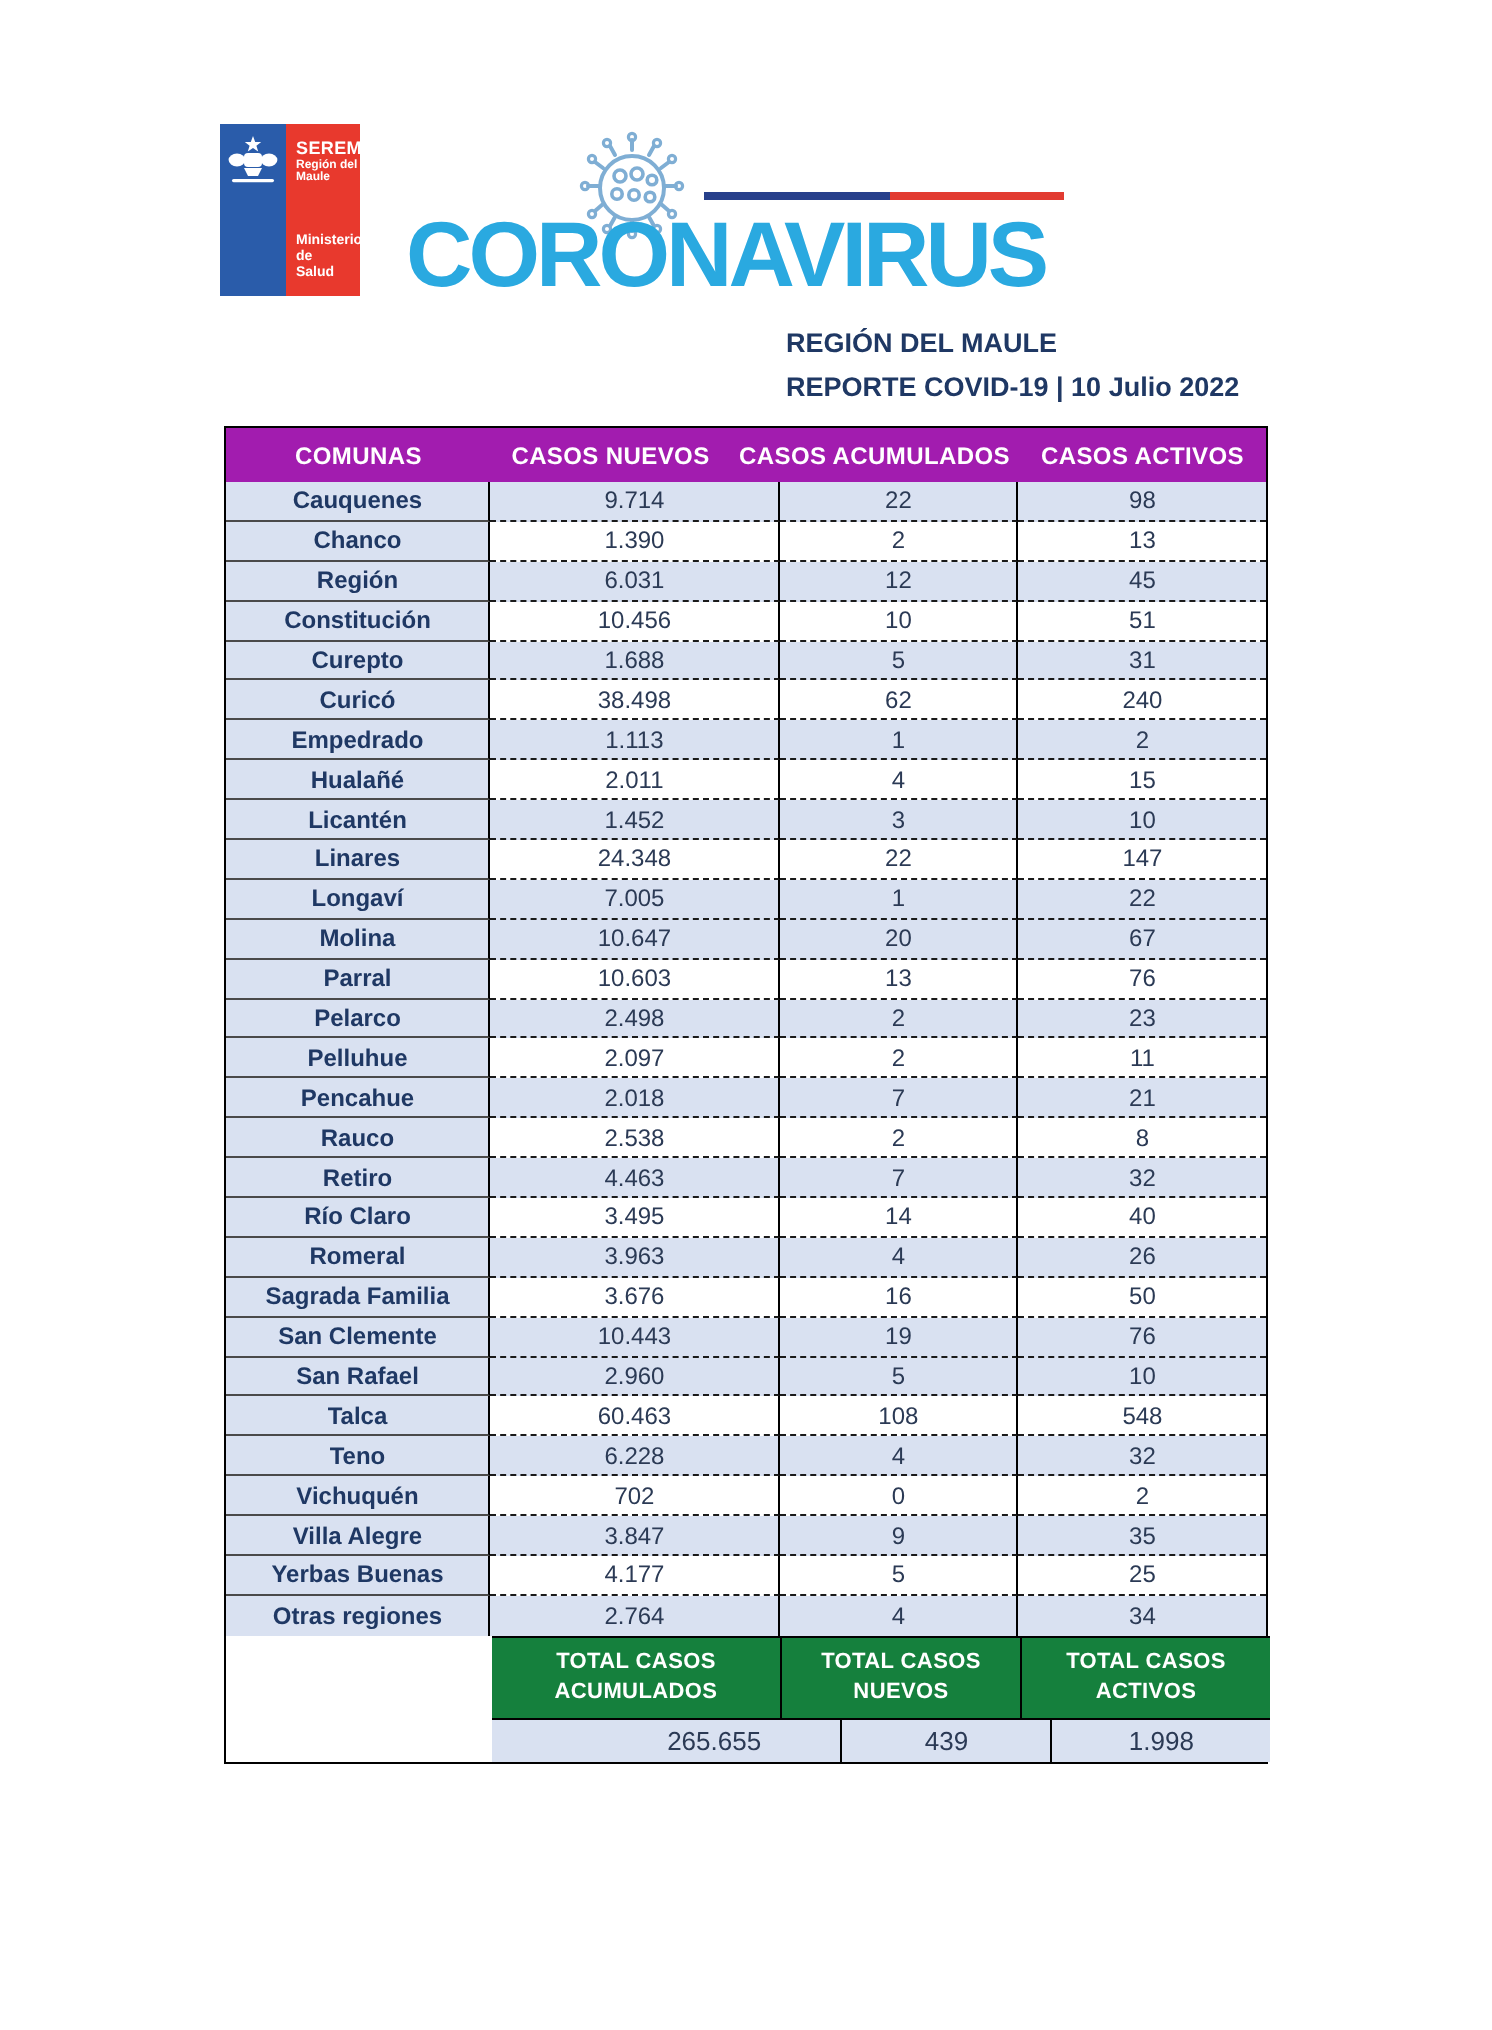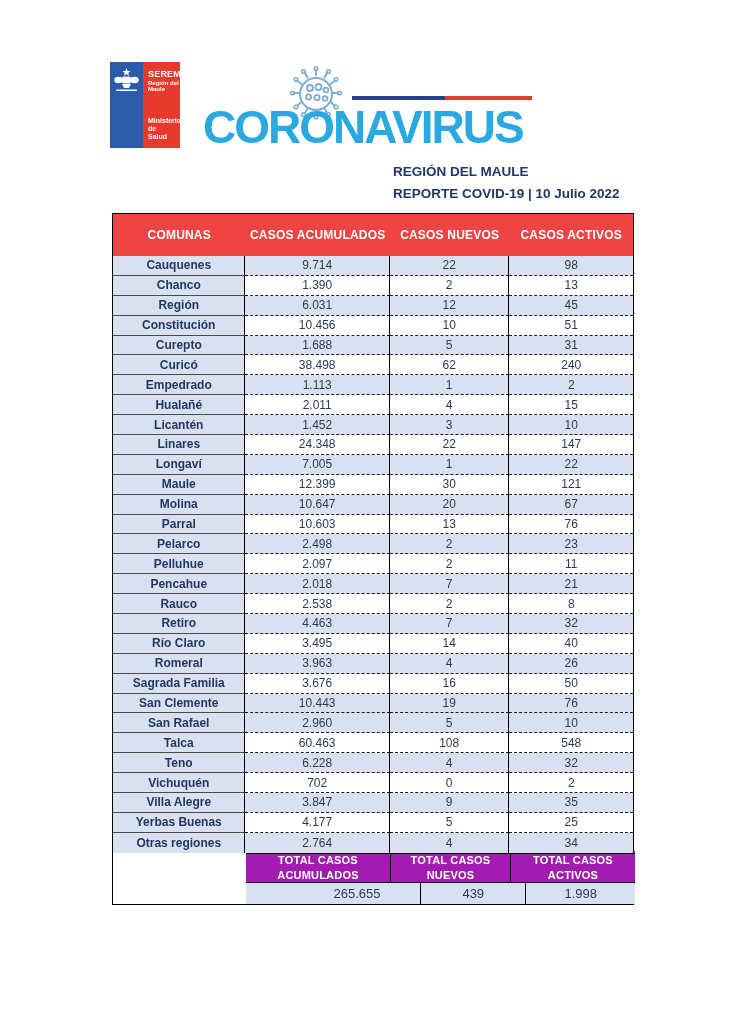--- a/index.html
+++ b/index.html
@@ -31,21 +31,21 @@
   .brand-line .seg-blue { width:93px; height:100%; background:#27408B; }
   .brand-line .seg-red  { flex:1; height:100%; background:#E23B31; }
 
   .report-meta { position:absolute; left:393px; top:161px; color:#1F3864; font-weight:bold; font-size:13.5px; line-height:22px; }
 
   
   .covid-table {
     position:absolute; left:112px; top:213px; width:522px;
     border:1px solid #000; font-size:12px;
   }
-  .thead { display:flex; background:#ef4444; height:42px; }
+  .thead { display:flex; background:#a21caf; height:27px; }
   .th {
     color:#fff; font-weight:bold; display:flex; align-items:center; justify-content:center;
     font-size:12px; letter-spacing:.2px;
   }
   .col-1 { width:133px; } .col-2 { width:145px; } .col-3 { width:120px; } .col-4 { width:124px; }
 
   .tbody { }
   .t-row { display:flex; height:19.9px; background:#fff; }
   .t-row.shaded .cell { background:#D9E1F1; }
   .cell {
@@ -56,21 +56,21 @@
   .cell.c-comuna {
     background:#D9E1F1 !important; font-weight:bold; color:#1F3864;
     border-bottom:1px solid #4a4a4a; border-right:1px solid #000;
   }
   .t-row:last-child .cell.c-comuna { border-bottom:none; }
   .cell.c-acum { border-right:1px solid #000; }
   .cell.c-nuevos { border-right:1px solid #000; }
 
   
   .totals { position:relative; margin-left:133px; width:389px; border-top:1px solid #000; }
-  .totals-head { display:flex; background:#a21caf; height:28px; }
+  .totals-head { display:flex; background:#15803d; height:40px; }
   .totals-head .tot-h {
     display:flex; flex-direction:column; align-items:center; justify-content:center;
     color:#fff; font-weight:bold; font-size:11px; line-height:15px; letter-spacing:.2px;
     border-right:1px solid #000;
   }
   .totals-head .tot-h:last-child { border-right:none; }
   .totals-vals { display:flex; height:22px; background:#D9E1F1; border-top:1px solid #000;padding-left:48px; }
   .totals-vals .tot-v {
     display:flex; align-items:center; justify-content:center;
     color:#2B3A55; font-size:13px; border-right:1px solid #000;
@@ -161,22 +161,22 @@
   <div class="brand-title">CORONAVIRUS</div>
 
   <div class="report-meta">
     <div>REGIÓN DEL MAULE</div>
     <div>REPORTE COVID-19 | 10 Julio 2022</div>
   </div>
 
   <div class="covid-table">
     <div class="thead">
       <div class="th col-1">COMUNAS</div>
+      <div class="th col-3">CASOS NUEVOS</div>
       <div class="th col-2">CASOS ACUMULADOS</div>
-      <div class="th col-3">CASOS NUEVOS</div>
       <div class="th col-4">CASOS ACTIVOS</div>
     </div>
 
     <div class="tbody">
   <div class="t-row shaded">
     <div class="cell c-comuna col-1">Cauquenes</div>
     <div class="cell c-acum col-2">9.714</div>
     <div class="cell c-nuevos col-3">22</div>
     <div class="cell c-activos col-4">98</div>
   </div>
@@ -244,26 +244,20 @@
     <div class="cell c-activos col-4">147</div>
   </div>
 
   <div class="t-row shaded">
     <div class="cell c-comuna col-1">Longaví</div>
     <div class="cell c-acum col-2">7.005</div>
     <div class="cell c-nuevos col-3">1</div>
     <div class="cell c-activos col-4">22</div>
   </div>
 
-  <div class="t-row">
-    <div class="cell c-comuna col-1">Maule</div>
-    <div class="cell c-acum col-2">12.399</div>
-    <div class="cell c-nuevos col-3">30</div>
-    <div class="cell c-activos col-4">121</div>
-  </div>
 
   <div class="t-row shaded">
     <div class="cell c-comuna col-1">Molina</div>
     <div class="cell c-acum col-2">10.647</div>
     <div class="cell c-nuevos col-3">20</div>
     <div class="cell c-activos col-4">67</div>
   </div>
 
   <div class="t-row">
     <div class="cell c-comuna col-1">Parral</div>

